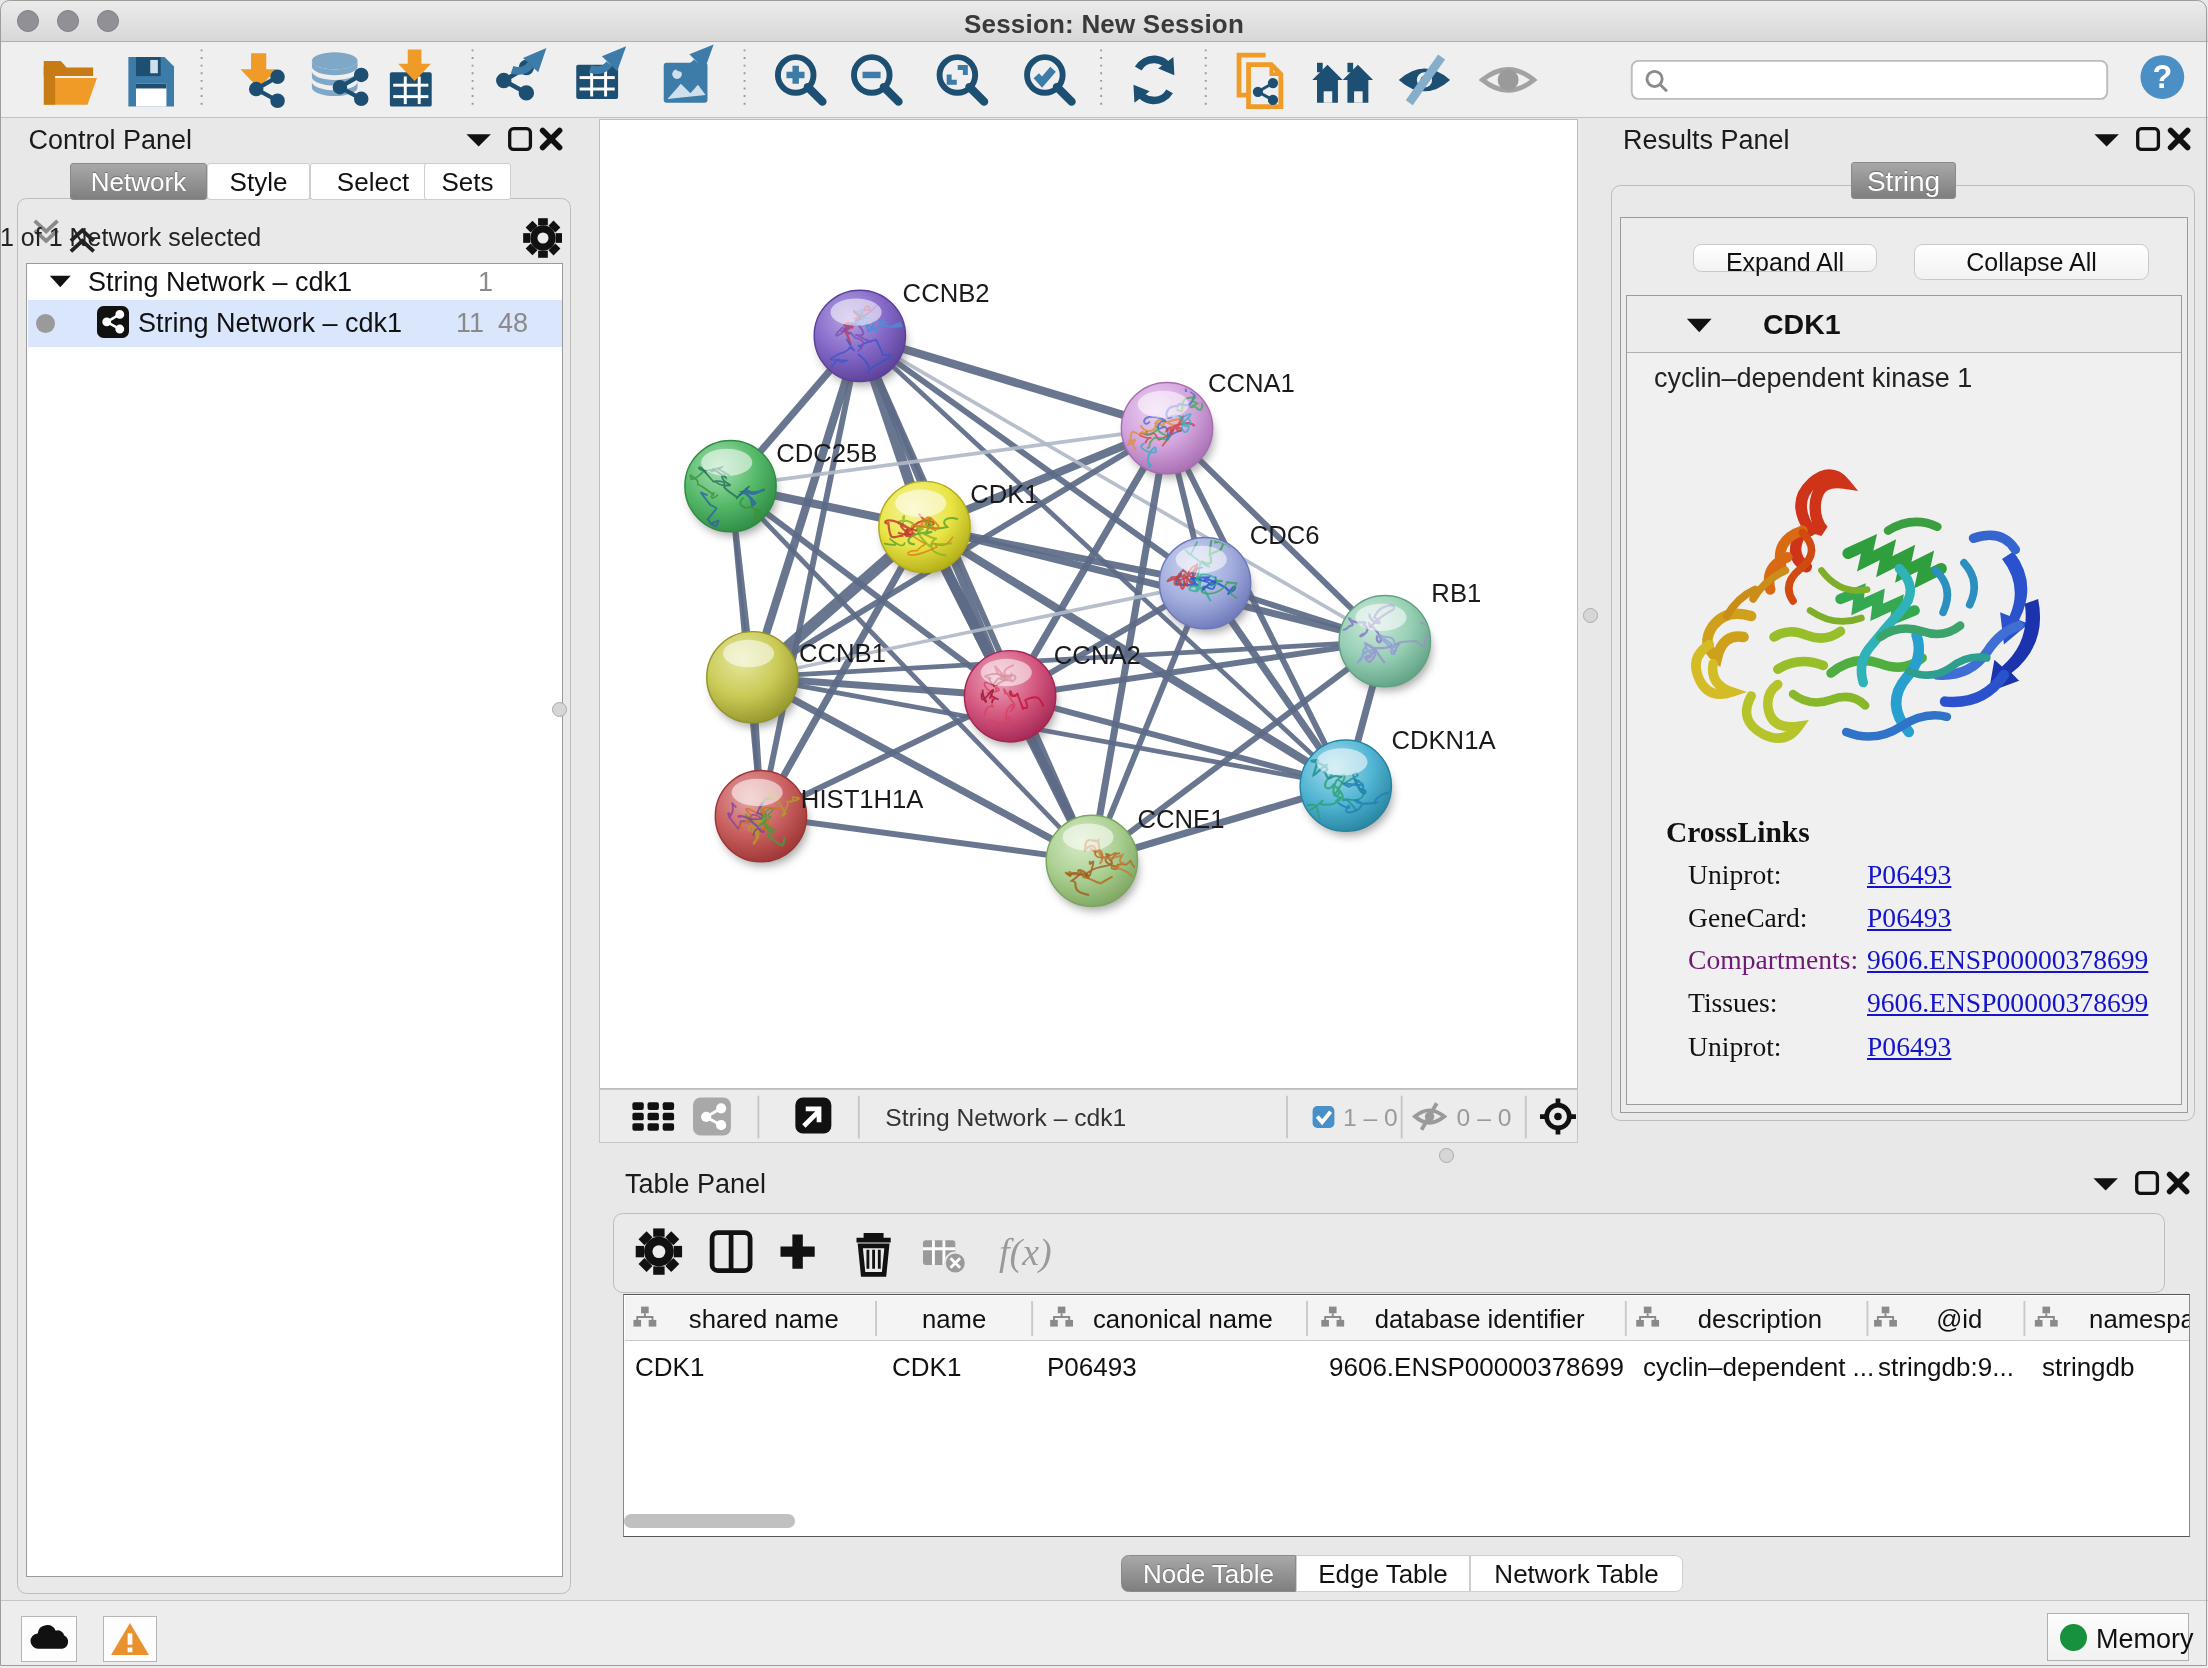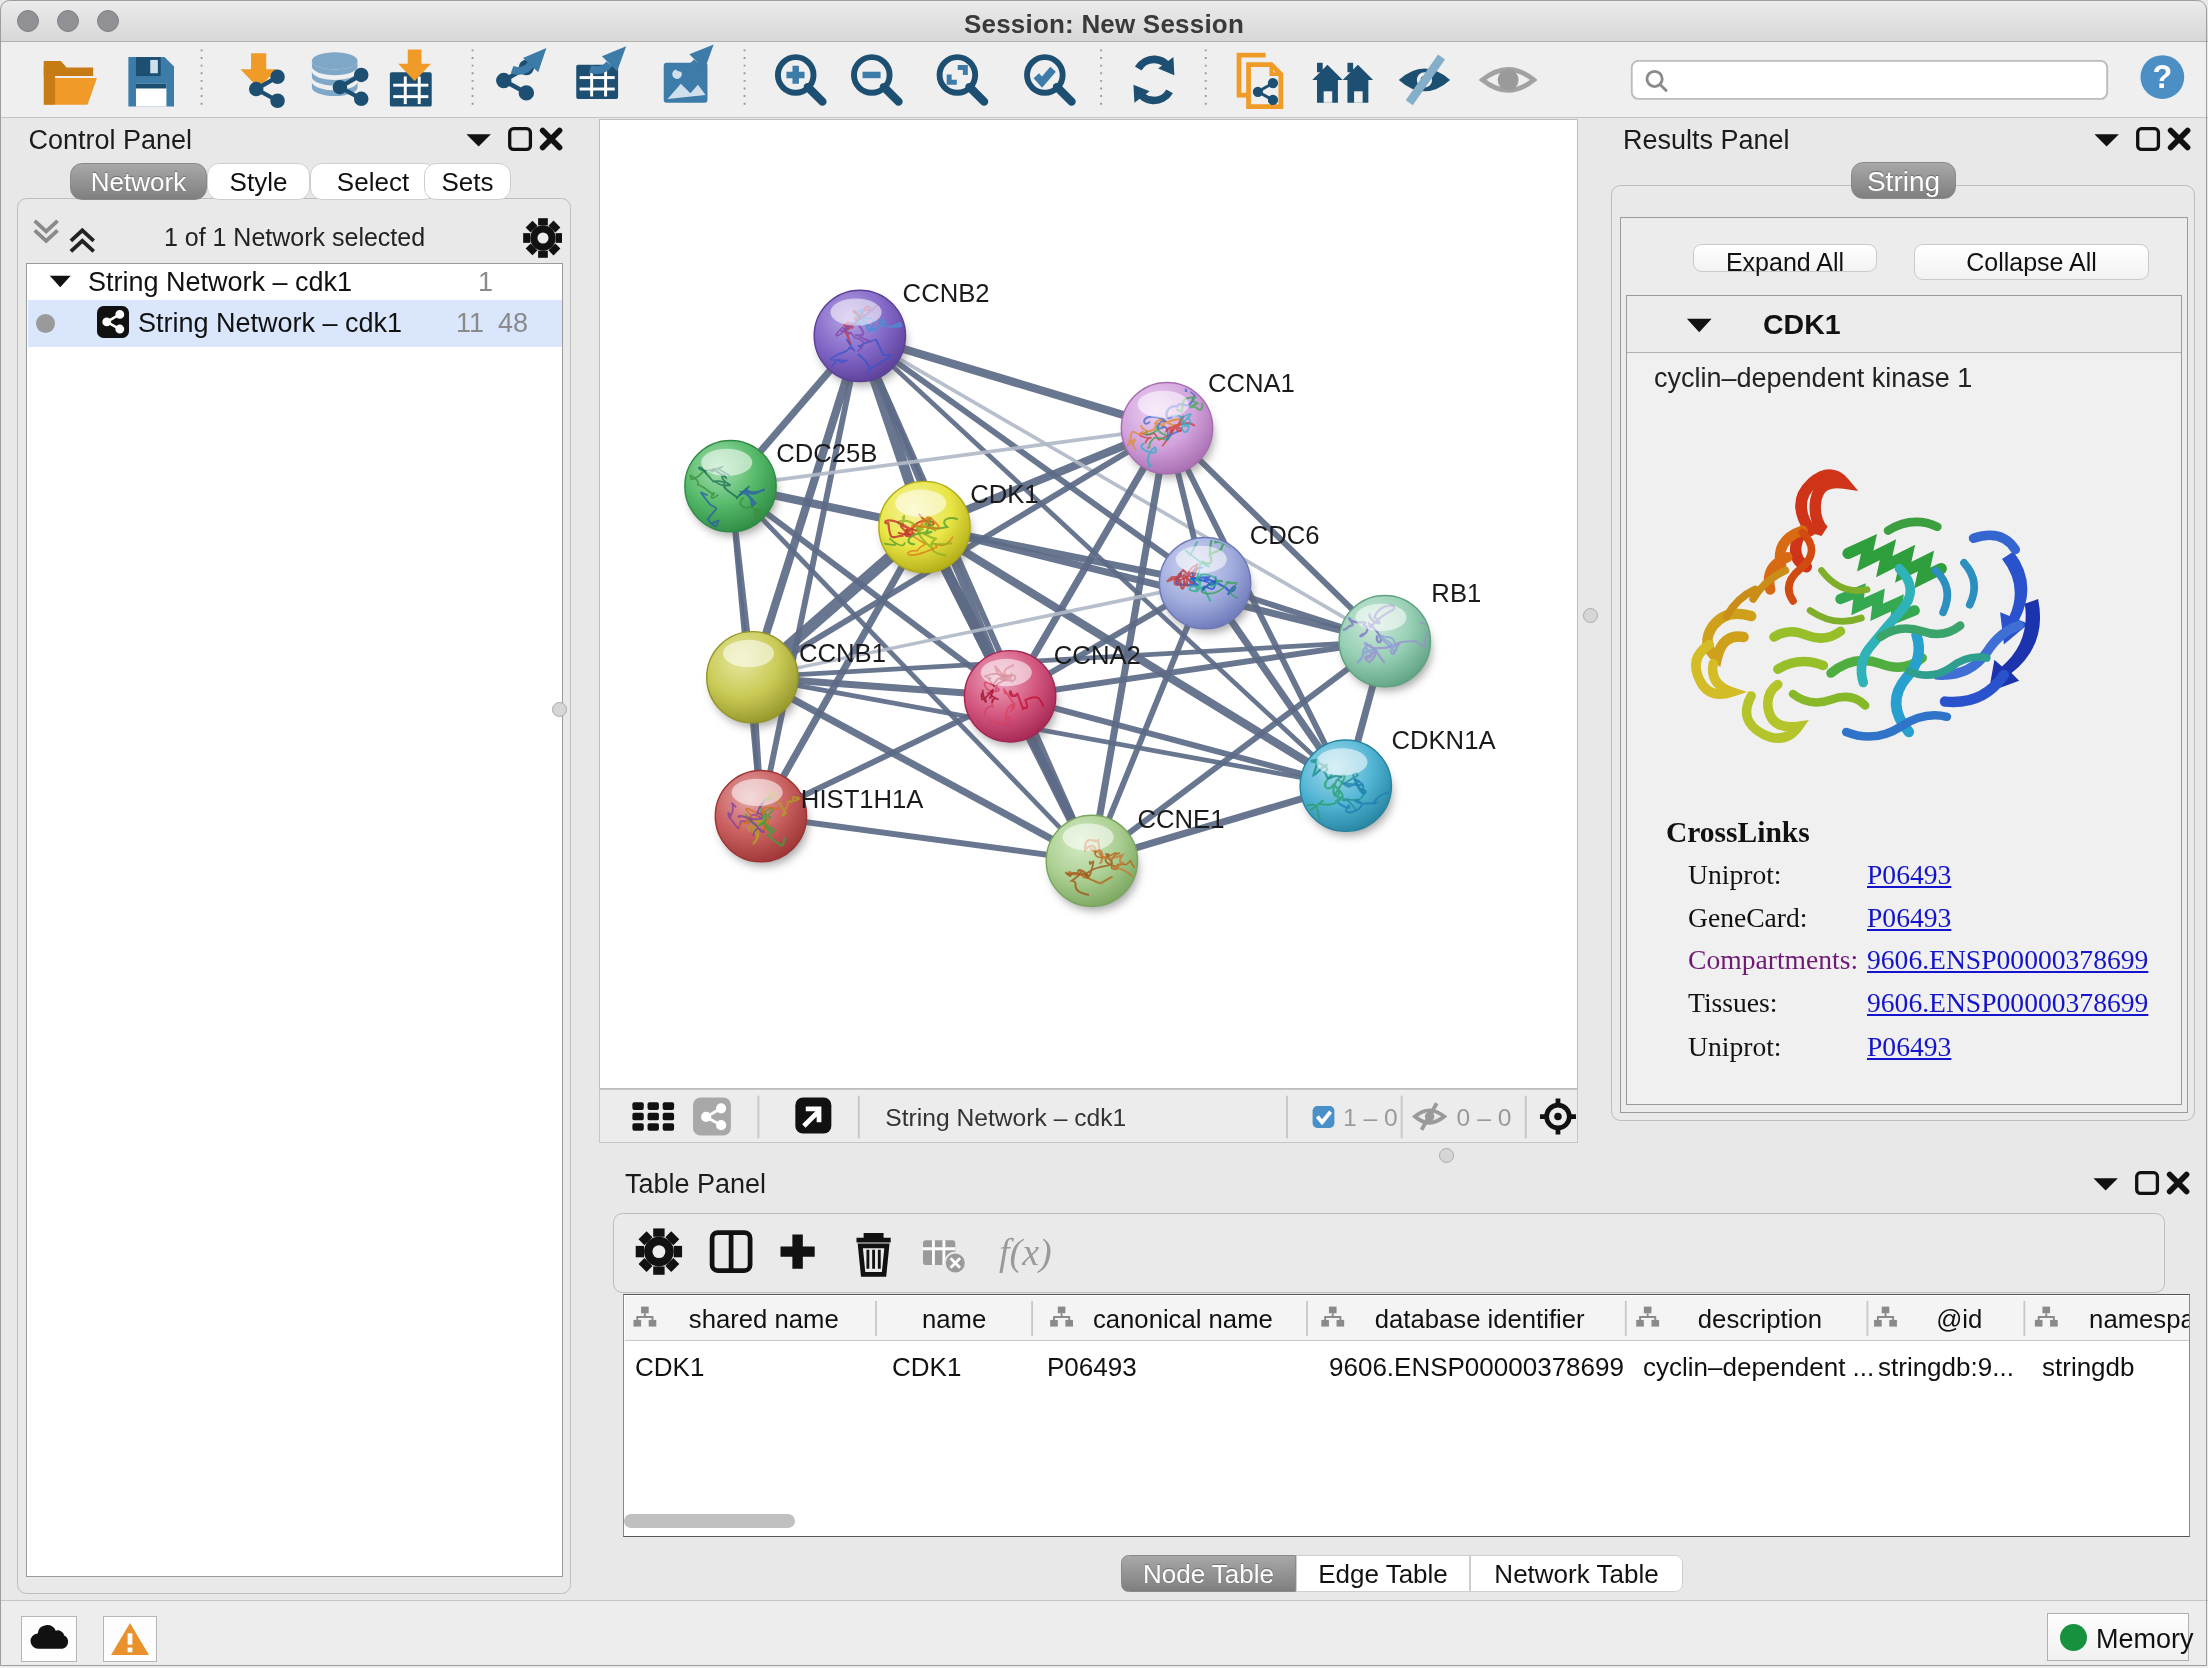--- a/index.html
+++ b/index.html
@@ -1,21 +1,21 @@
 <!DOCTYPE html>
 <html style="font-size:15px"><head><meta charset="utf-8"><style>
 *{margin:0;padding:0;box-sizing:border-box}
 body{width:2208px;height:1668px;position:relative;font-family:"Liberation Sans",sans-serif;background:#e8e8e8;overflow:hidden}
 .abs{position:absolute}
 .titlebar{left:0;top:0;width:2208px;height:42px;background:linear-gradient(#ececec,#d7d7d7);border-bottom:1px solid #b0b0b0;border-radius:9.5px 9.5px 0 0;z-index:5}
 .tl{width:22px;height:22px;border-radius:50%;background:#909095;border:1px solid #7e7e84;top:9.5px;z-index:6}
 .title{width:100%;text-align:center;top:8.6px;font-size:26px;color:#3a3a3a;font-weight:bold;letter-spacing:0.2px;z-index:6}
 .toolbar{left:0;top:38px;width:2208px;height:80px;background:#efefef;border-bottom:1.9px solid #c3c3c3}
 .panelhead{font-size:27px;color:#1b1b1b}
-.tab{position:absolute;border:1px solid #cecece;background:#fff;color:#111;font-size:26px;text-align:center;border-radius:12px}
+.tab{position:absolute;border:1px solid #cecece;background:#fff;color:#111;font-size:26px;text-align:center;border-radius:3px}
 .tabsel{background:linear-gradient(#a8a8a8,#7f7f7f);color:#fff;text-shadow:0 -1px 1px rgba(0,0,0,.3);border-color:#8a8a8a}
 .gbox{position:absolute;background:#e9e9e9;border:1.9px solid #bdbdbd;border-radius:9.5px}
 .whitebox{position:absolute;background:#fff;border:1.9px solid #9a9a9a}
 .btn{position:absolute;background:linear-gradient(#ffffff,#f2f2f2);border:1.9px solid #c9c9c9;border-radius:8.6px;font-size:25px;color:#111;text-align:center}
 .serif{font-family:"Liberation Serif",serif}
 .lnk{color:#1414cc;text-decoration:underline}
 .winborder{position:absolute;left:0;top:0;width:2207px;height:1666px;border:1px solid #9d9d9d;border-radius:9.5px 9.5px 0 0;z-index:90;pointer-events:none}</style></head><body>
 <div class="abs titlebar"></div>
 <div class="abs tl" style="left:17px"></div>
 <div class="abs tl" style="left:57px"></div>
@@ -155,21 +155,21 @@
     <rect x="548.3" y="28.9" width="7.5" height="10.2" fill="#111" transform="rotate(45 552.0 34.0)"></rect>
     <rect x="536.3" y="33.9" width="7.5" height="10.2" fill="#111" transform="rotate(90 540.0 39.0)"></rect>
     <rect x="524.2" y="28.9" width="7.5" height="10.2" fill="#111" transform="rotate(135 528.0 34.0)"></rect>
     <rect x="519.3" y="16.9" width="7.5" height="10.2" fill="#111" transform="rotate(180 523.0 22.0)"></rect>
     <rect x="524.2" y="4.9" width="7.5" height="10.2" fill="#111" transform="rotate(225 528.0 10.0)"></rect>
     <rect x="536.3" y="-0.1" width="7.5" height="10.2" fill="#111" transform="rotate(270 540.0 5.0)"></rect>
     <rect x="548.3" y="4.9" width="7.5" height="10.2" fill="#111" transform="rotate(315 552.0 10.0)"></rect>
     <circle cx="540" cy="22" r="13.3" fill="#111"></circle>
     <circle cx="540" cy="22" r="5.8" fill="#ececec"></circle>
   </svg>
-<div class="abs" style="left:0;top:223px;width:589px;text-align:center;font-size:25px;color:#222">1 of 1 Network selected</div>
+<div class="abs" style="left:0;top:223px;width:589px;text-align:left;font-size:25px;color:#222">1 of 1 Network selected</div>
 <div class="whitebox" style="left:26px;top:263px;width:537px;height:1314px"></div>
 <svg class="abs" width="28.5" height="19" viewBox="0 0 30 20" style="left:46px;top:272px">
     <path d="M4 4 l22 0 l-11 12 z" fill="#111"></path>
   </svg>
 <div class="abs" style="left:88px;top:267px;font-size:27px;color:#111">String Network – cdk1</div>
 <div class="abs" style="left:478px;top:267px;font-size:27px;color:#8a8a8a">1</div>
 <div class="abs" style="left:27.6px;top:300px;width:534px;height:47px;background:#d9e6fb"></div>
 <div class="abs" style="left:36px;top:314px;width:19px;height:19px;border-radius:50%;background:#9a9a9a"></div>
 <svg class="abs" width="32" height="32" viewBox="0 0 34 34" style="left:97px;top:306px">
     <rect width="34" height="34" rx="7" fill="#111"></rect>

